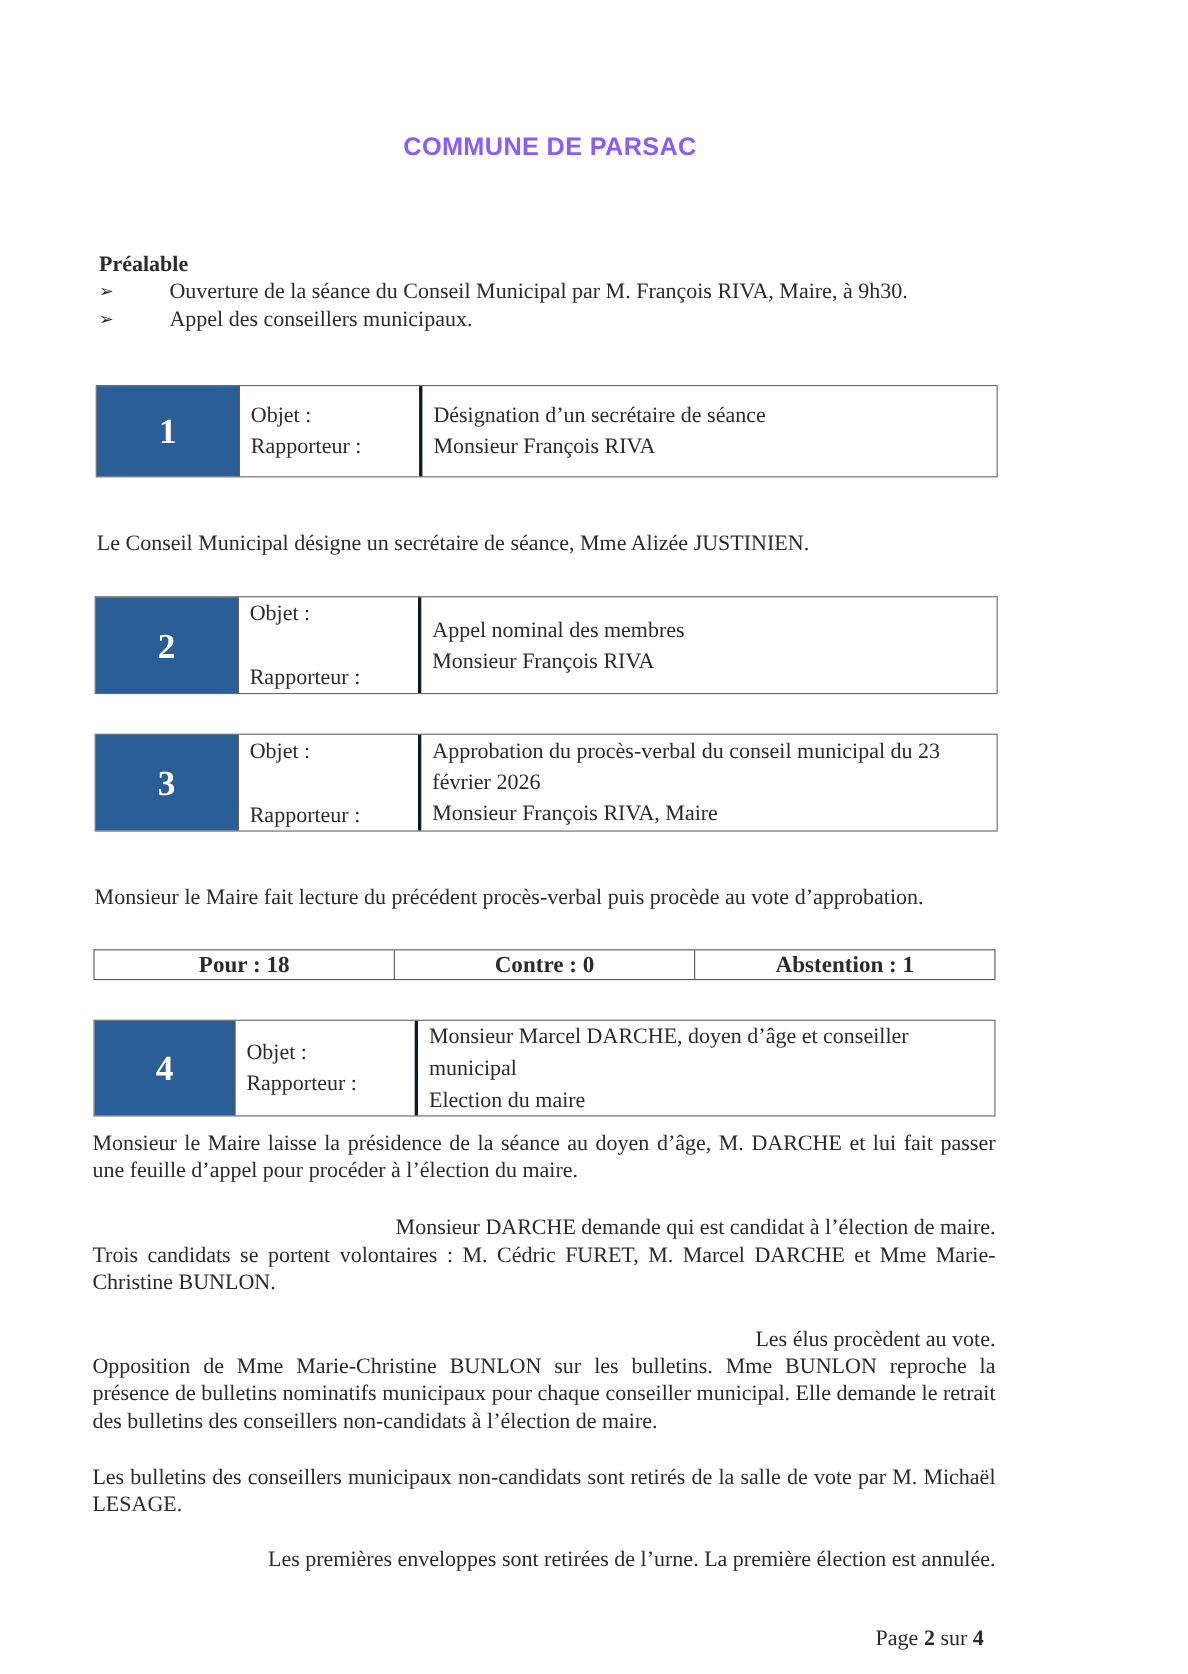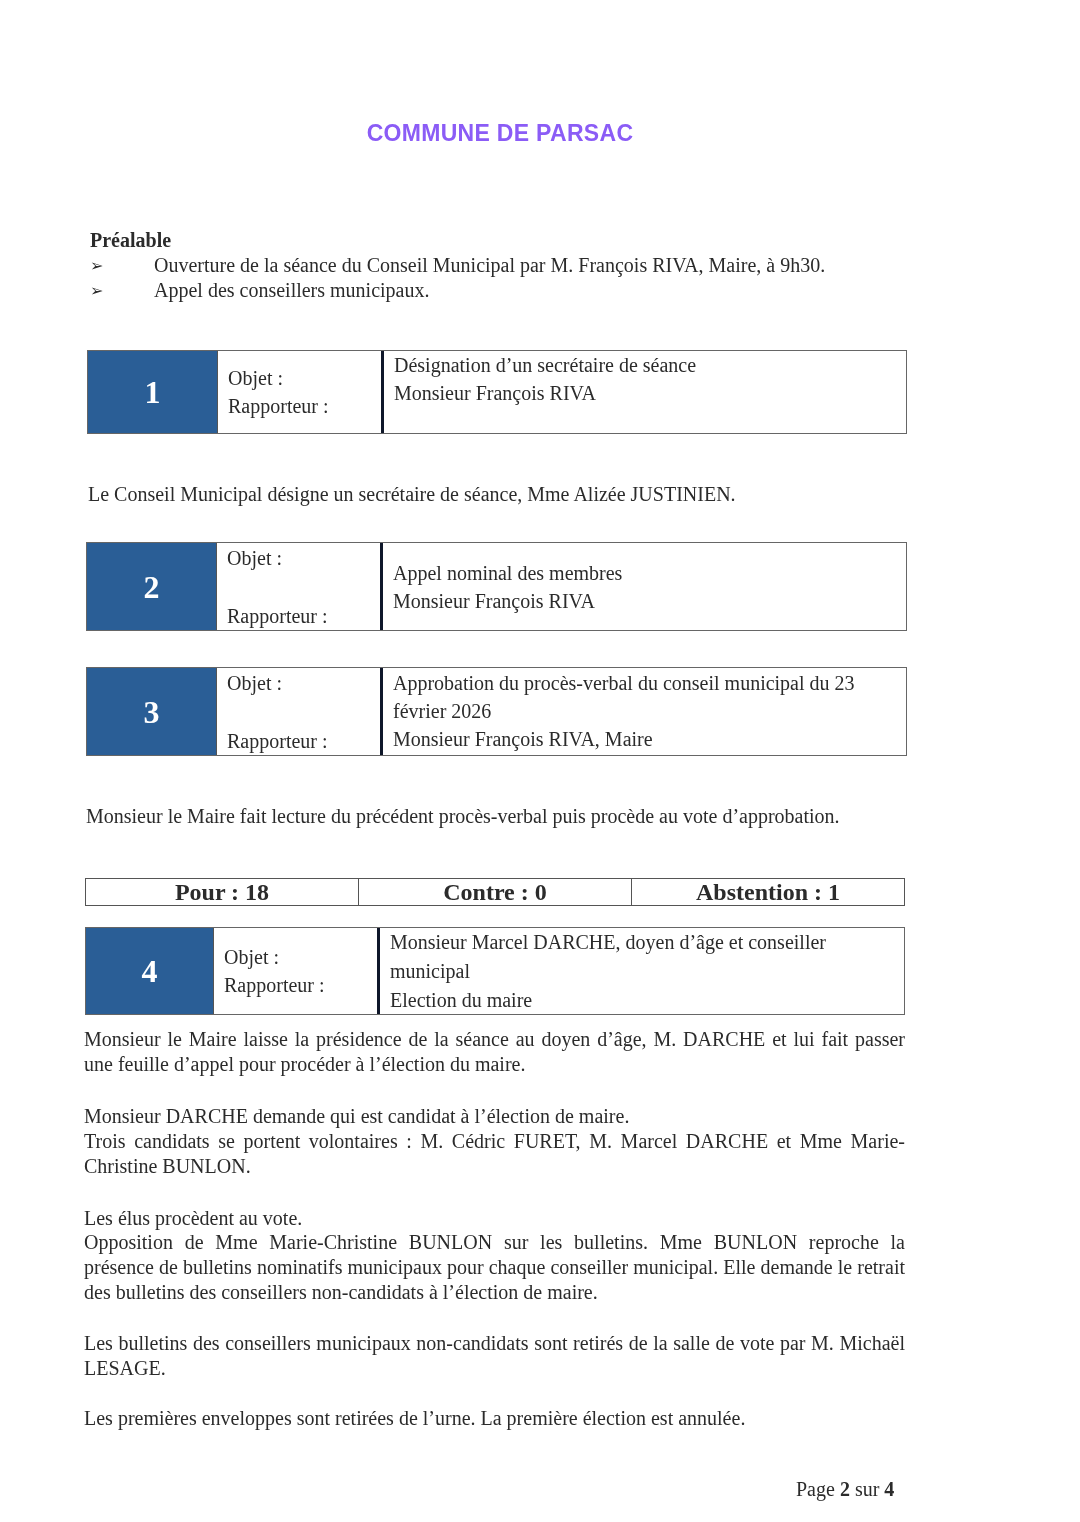--- a/index.html
+++ b/index.html
@@ -7,41 +7,41 @@
       width: 1080px; height: 1522px; position: relative; overflow: hidden;
       font-family: "Liberation Serif", "DejaVu Serif", serif;
       color: #2b2b2b;
     }
     .abs { position: absolute; }
     .title {
       left: 0; width: 1000px; top: 120px; text-align: center;
       font-family: "Liberation Sans", "DejaVu Sans", sans-serif;
       font-weight: bold; font-size: 23px; color: #8b5cf6; letter-spacing: 0.3px;
     }
-    .txt { font-size: 20px; line-height: 25px; }
+    .txt { font-size: 20px; line-height: 25px; text-align: right; }
     .bold { font-weight: bold; }
     .bullet-row { display: flex; }
     .bullet { width: 64px; font-size: 16px; line-height: 25px; }
     .item-box {
       display: flex; border: 1px solid #666; box-sizing: border-box;
       font-size: 20px; line-height: 28px;
     }
     .item-num {
       background: #2a5e96; color: #fff; font-weight: bold; font-size: 32px;
       display: flex; align-items: center; justify-content: center;
       border-right: 1px solid #555;
     }
     .item-labels {
       border-right: 3px solid #0f172a; box-sizing: border-box; padding: 0 10px;
       display: flex; flex-direction: column;
     }
     .item-values { padding: 0 10px; display: flex; flex-direction: column; }
     .vote-box {
       display: flex; border: 1px solid #555; box-sizing: border-box;
-      font-weight: bold; font-size: 24px; line-height: 26px; margin-top: 15px;
+      font-weight: bold; font-size: 21px; line-height: 26px;
     }
     .vote-cell { flex: 1; text-align: center; }
     .vote-cell + .vote-cell { border-left: 1px solid #555; }
     .just { text-align: justify; text-align-last: left; }
   </style>
 </head>
 <body>
 
 <div class="abs title">COMMUNE DE PARSAC</div>
 
@@ -56,21 +56,21 @@
     <span class="txt">Appel des conseillers municipaux.</span>
   </div>
 </div>
 
 <div class="abs item-box" style="left:87px; top:350px; width:820px; height:84px;">
   <div class="item-num" style="width:129px;">1</div>
   <div class="item-labels" style="width:166px; justify-content:center;">
     <span>Objet :</span>
     <span>Rapporteur :</span>
   </div>
-  <div class="item-values" style="flex:1; ">
+  <div class="item-values" style="flex:1; justify-content:center;">
     <span>Désignation d’un secrétaire de séance</span>
     <span>Monsieur François RIVA</span>
   </div>
 </div>
 
 <div class="abs txt" style="left:88px; top:482px;">Le Conseil Municipal désigne un secrétaire de séance, Mme Alizée JUSTINIEN.</div>
 
 <div class="abs item-box" style="left:86px; top:542px; width:821px; height:89px;">
   <div class="item-num" style="width:129px;">2</div>
   <div class="item-labels" style="width:166px; justify-content:space-between; padding-top:1px; padding-bottom:0;">

